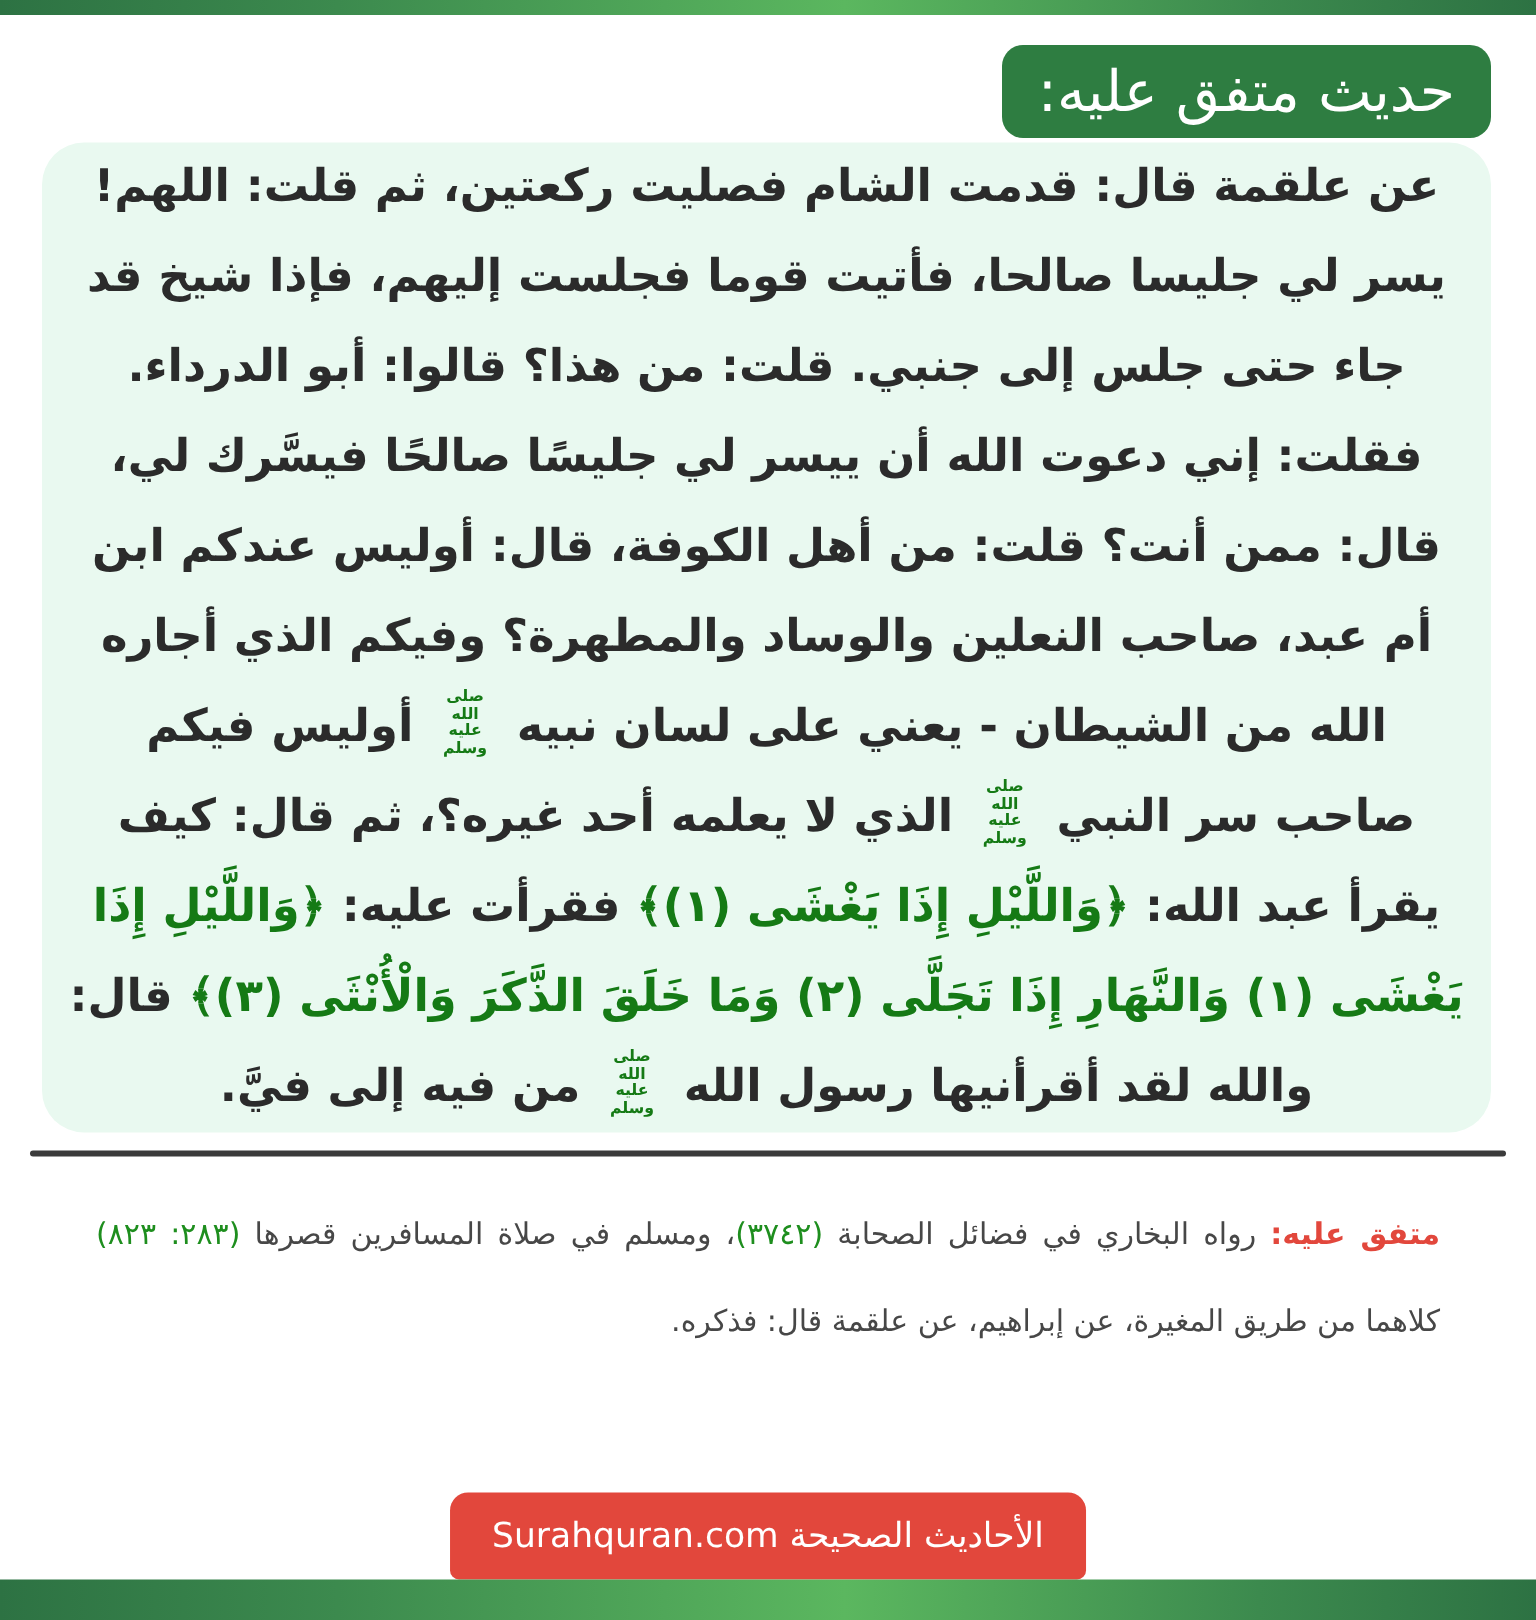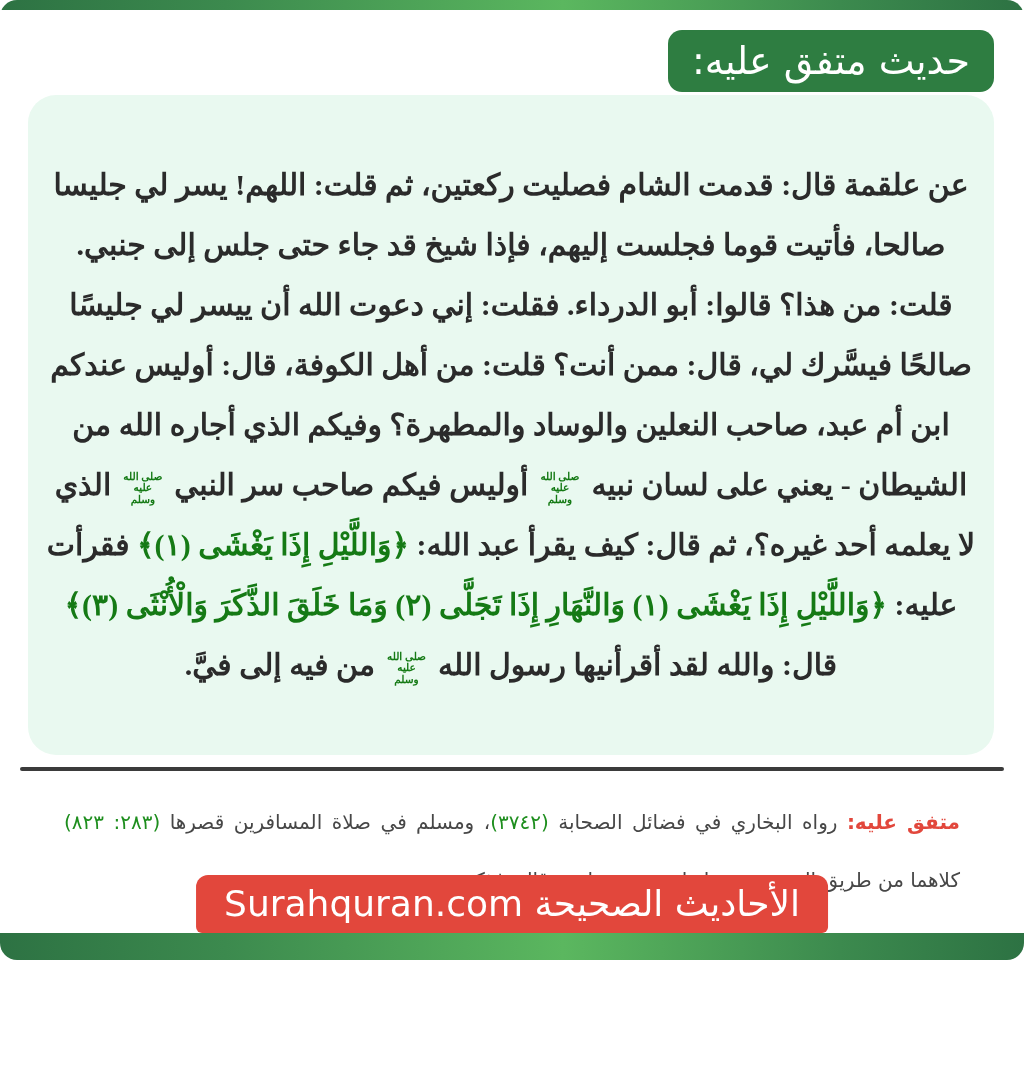--- a/index.html
+++ b/index.html
@@ -11,26 +11,25 @@
     --quran-green:#157a15;
     --number-green:#1e8e1e;
     --label-red:#e2473c;
     --takhrij-ink:#474747;
     --separator:#3b3b3b;
     --banner-red:#e2473c;
   }
   html,body{margin:0;padding:0;background:#ffffff;}
   .canvas{
     position:relative;
-    width:1024px;height:960px;
+    width:1024px;height:1080px;
     background:#ffffff;
     overflow:hidden;
     font-family:"DejaVu Sans","Liberation Sans",sans-serif;
     direction:rtl;
-    border-radius:17px;
   }
   .edge-bar{
     position:absolute;left:0;right:0;
     background:linear-gradient(90deg,var(--bar-dark) 0%,#3c8a4e 22%,var(--bar-light) 55%,#3c8a4e 82%,var(--bar-dark) 100%);
   }
   .edge-bar.top{top:0;height:10px;}
   .edge-bar.bottom{bottom:0;height:27px;}
   .badge{
     position:absolute;top:30px;right:30px;
     height:62px;line-height:62px;
@@ -40,21 +39,20 @@
     color:#ffffff;
     font-size:38px;
     white-space:nowrap;
   }
   .hadith-box{
     position:absolute;top:95px;right:30px;left:28px;height:660px;
     background:var(--mint);
     border-radius:28px;
     display:flex;align-items:center;justify-content:center;
     overflow:hidden;
-    font-family:Liberation Serif, serif;
   }
   .hadith-text{
     margin:0;
     padding:0 18px;
     width:100%;
     text-align:center;
     font-size:30px;
     font-weight:bold;
     line-height:60px;
     color:var(--hadith-ink);
@@ -87,21 +85,21 @@
   }
   .seg-label{color:var(--label-red);font-weight:bold;}
   .seg-number{color:var(--number-green);}
   .site-banner{
     position:absolute;bottom:27px;left:50%;transform:translateX(-50%);
     height:58px;line-height:58px;
     padding:0 28px;
     background:var(--banner-red);
     border-radius:12px 12px 6px 6px;
     color:#ffffff;
-    font-size:36px;
+    font-size:23px;
     white-space:nowrap;
   }
 </style>
 </head>
 <body>
 
 <div class="canvas">
 
   <div class="edge-bar top"></div>
 

